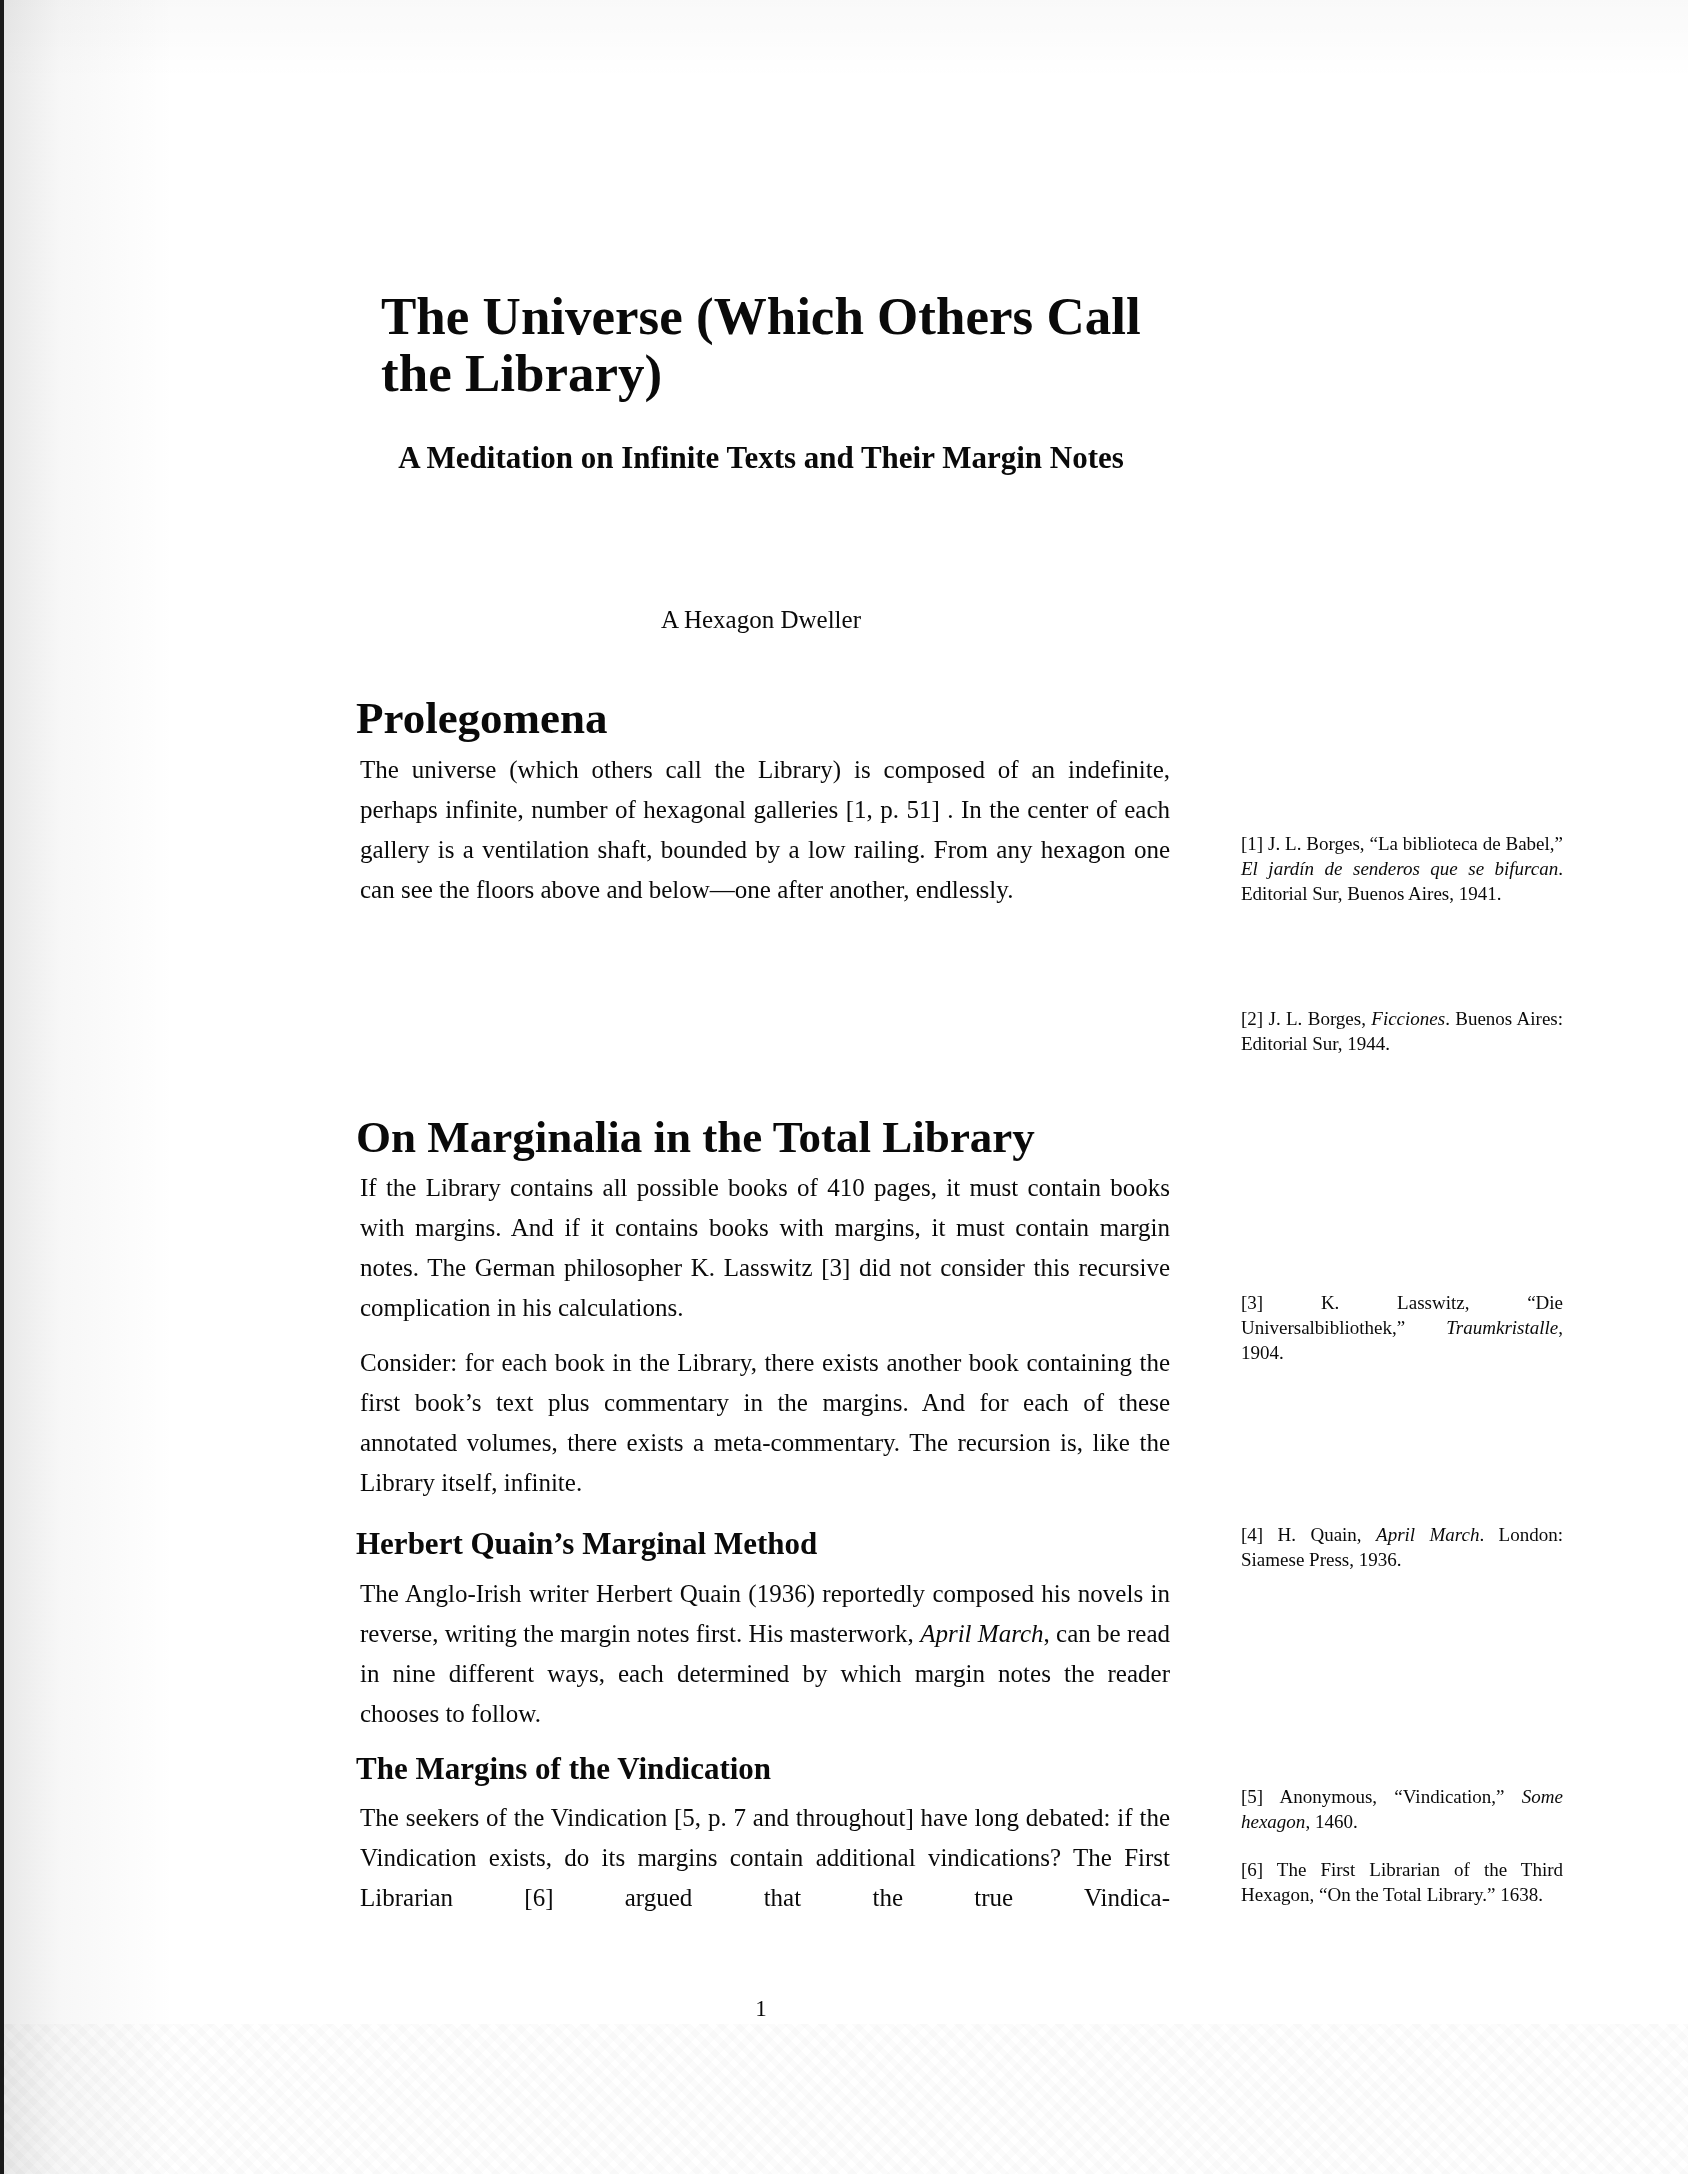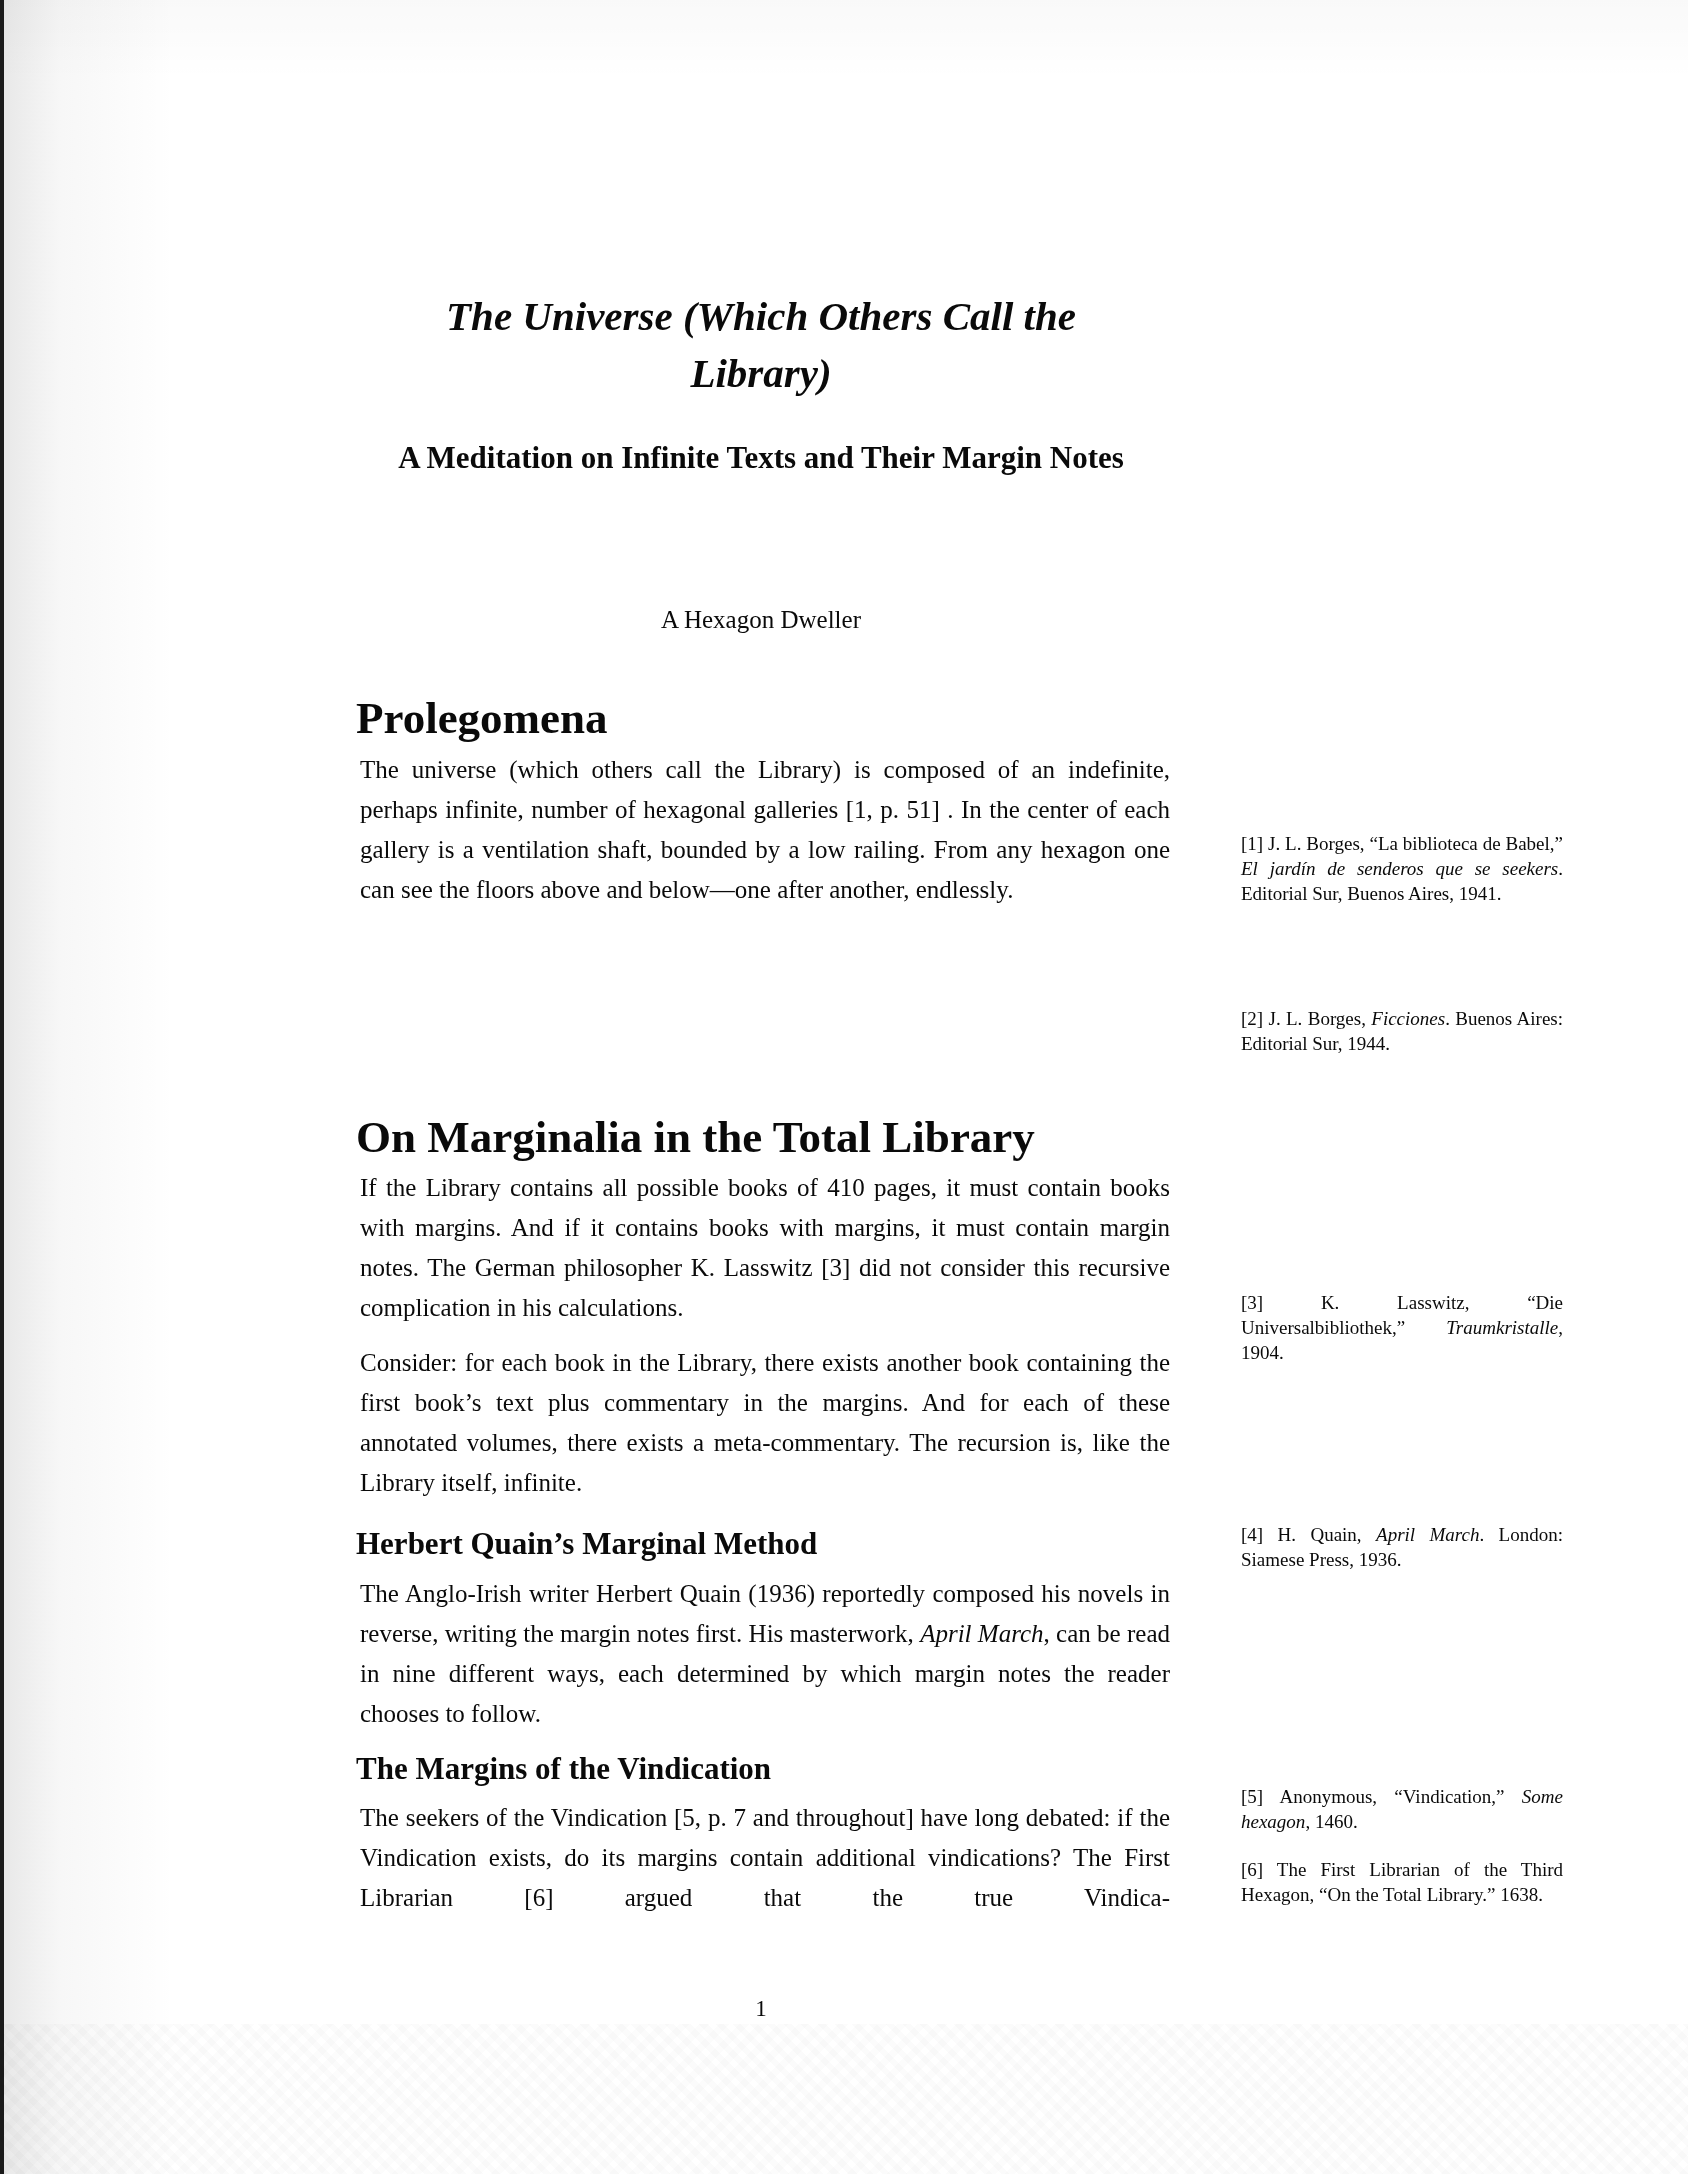--- a/index.html
+++ b/index.html
@@ -34,25 +34,24 @@
       repeating-linear-gradient(-45deg, rgba(0,0,0,0.015) 0 7px, rgba(0,0,0,0) 7px 14px);
     opacity: 0.8;
     pointer-events: none;
   }
   .block {
     position: absolute;
     left: 356px;
     width: 810px;
   }
   .doc-title {
-    font-size: 41px;
+    font-size: 53px;
     line-height: 57px;
     font-weight: bold;
-    text-align: center;
-    font-style: italic;
+    text-align: left;
   }
   .doc-title .inner, .doc-subtitle .inner {
     display: block;
     max-width: 760px;
     margin: 0 auto;
   }
   .doc-subtitle {
     font-size: 31px;
     line-height: 47px;
     font-weight: bold;
@@ -125,21 +124,21 @@
   <h2 class="block" style="top:1113px">On Marginalia in the Total Library</h2>
   <p class="block" style="top:1164px"><span>If the Library contains all possible books of 410 pages, it must contain books with margins. And if it contains books with margins, it must contain margin notes. The German philosopher K. Lasswitz [3] did not consider this recursive complication in his calculations.</span></p>
   <p class="block" style="top:1339px"><span>Consider: for each book in the Library, there exists another book containing the first book’s text plus commentary in the margins. And for each of these annotated volumes, there exists a meta-commentary. The recursion is, like the Library itself, infinite.</span></p>
 
   <h3 class="block" style="top:1524px">Herbert Quain’s Marginal Method</h3>
   <p class="block" style="top:1570px"><span>The Anglo-Irish writer Herbert Quain (1936) reportedly composed his novels in reverse, writing the margin notes first. His masterwork, </span><i>April March</i><span>, can be read in nine different ways, each determined by which margin notes the reader chooses to follow.</span></p>
 
   <h3 class="block" style="top:1749px">The Margins of the Vindication</h3>
   <p class="block continued" style="top:1794px"><span>The seekers of the Vindication [5, p. 7 and throughout] have long debated: if the Vindication exists, do its margins contain additional vindications? The First Librarian [6] argued that the true Vindica-</span></p>
 
-  <aside class="sidenote" style="top:831px"><span>[1] J. L. Borges, “La biblioteca de Babel,” </span><i>El jardín de senderos que se seekers</i><span>. Editorial Sur, Buenos Aires, 1941.</span></aside>
+  <aside class="sidenote" style="top:831px"><span>[1] J. L. Borges, “La biblioteca de Babel,” </span><i>El jardín de senderos que se bifurcan</i><span>. Editorial Sur, Buenos Aires, 1941.</span></aside>
   <aside class="sidenote" style="top:1006px"><span>[2] J. L. Borges, </span><i>Ficciones</i><span>. Buenos Aires: Editorial Sur, 1944.</span></aside>
   <aside class="sidenote" style="top:1290px"><span>[3] K. Lasswitz, “Die Universalbibliothek,” </span><i>Traumkristalle</i><span>, 1904.</span></aside>
   <aside class="sidenote" style="top:1522px"><span>[4] H. Quain, </span><i>April March</i><span>. London: Siamese Press, 1936.</span></aside>
   <aside class="sidenote" style="top:1784px"><span>[5] Anonymous, “Vindication,” </span><i>Some hexagon</i><span>, 1460.</span></aside>
   <aside class="sidenote" style="top:1857px"><span>[6] The First Librarian of the Third Hexagon, “On the Total Library.” 1638.</span></aside>
 
   <div class="page-number" style="top:1995px">1</div>
 
   <div class="paper-texture"></div>
 </div>

